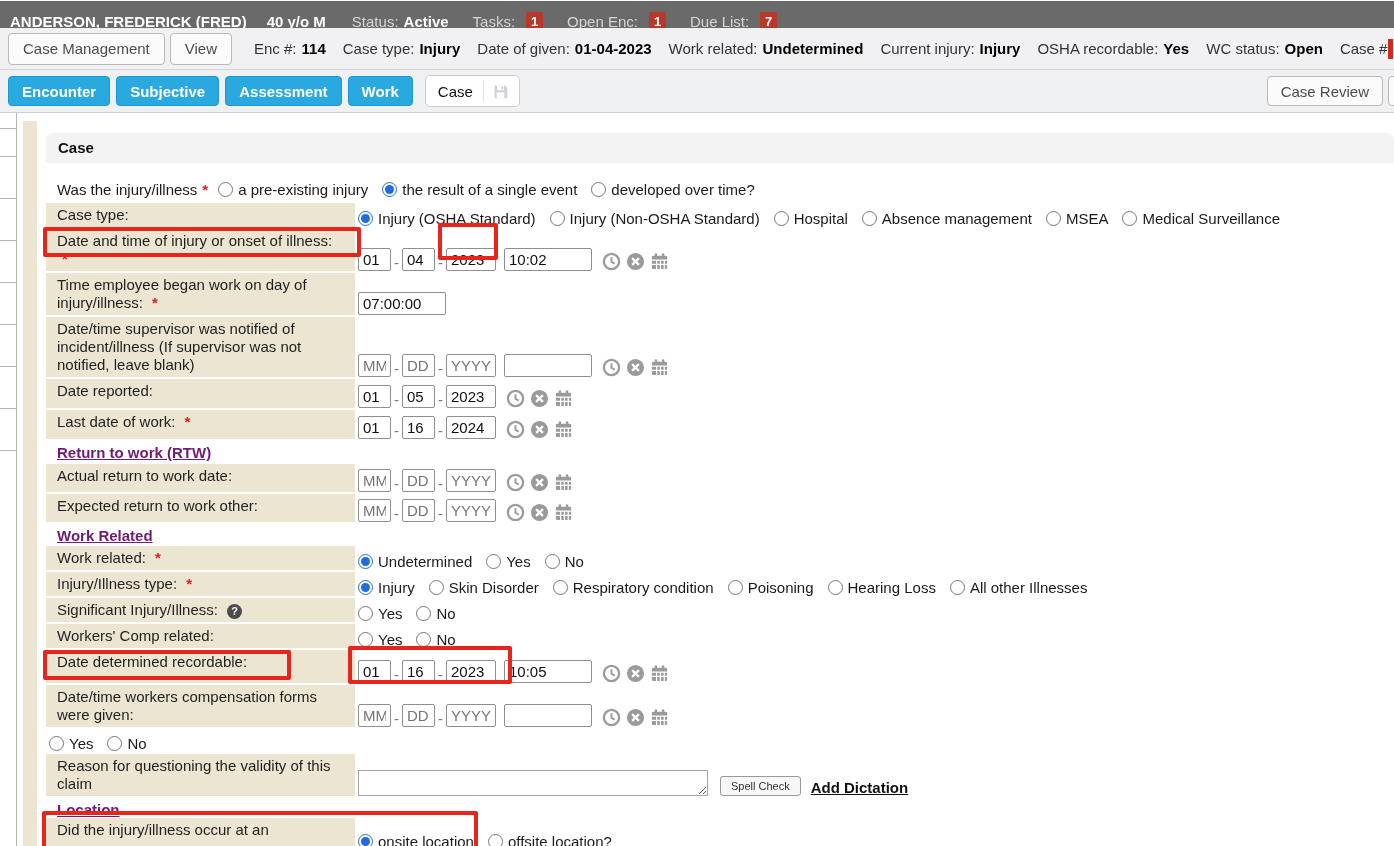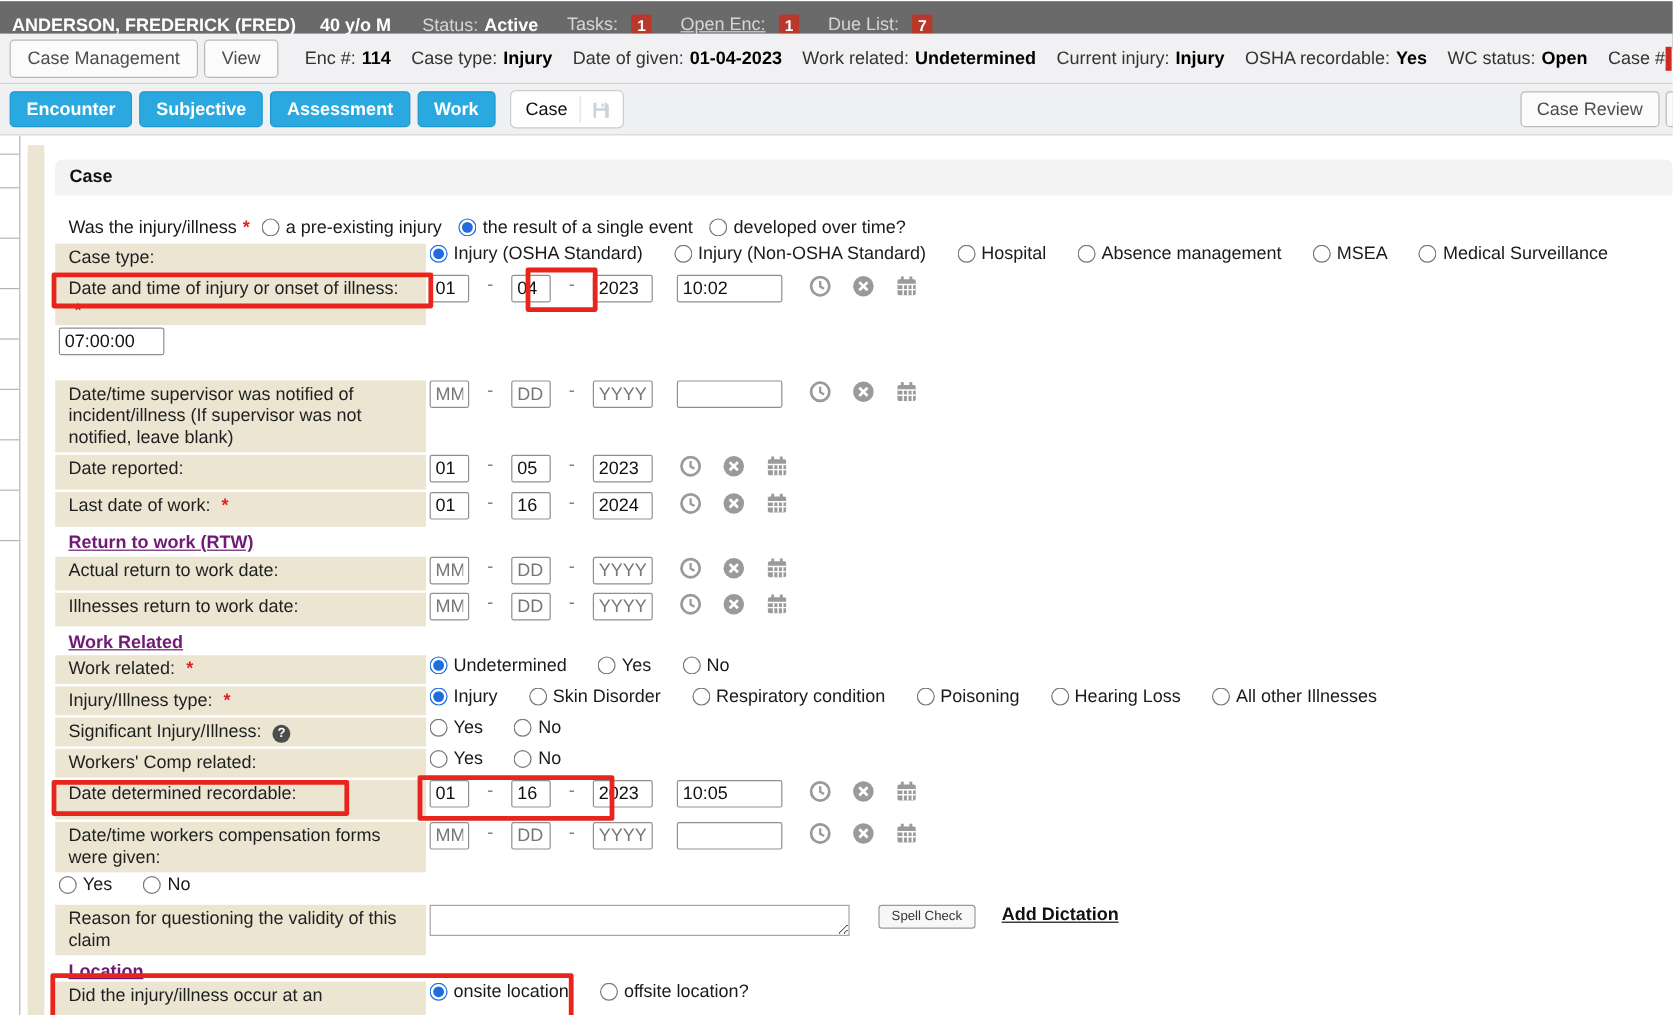--- a/index.html
+++ b/index.html
@@ -8,21 +8,21 @@
     width:1394px; height:846px; overflow:hidden; position:relative;
     font-family:"Liberation Sans", sans-serif; font-size:15px; color:#1a1a1a; background:#fff;
   }
   
   .topbar { position:absolute; top:1px; left:0; width:1394px; height:40px; background:#6a6a6a;
     display:flex; align-items:center; padding:0 10px; white-space:nowrap; }
   .topbar .pname { color:#fff; font-weight:bold; margin-right:20px; }
   .topbar .page  { color:#fff; font-weight:bold; margin-right:26px; }
   .plabel { color:#d6d6d6; margin-right:5px; }
   .pval   { color:#fff; font-weight:bold; }
-  .pgroup { display:flex; align-items:flex-start; margin-right:24px; }
+  .pgroup { display:flex; align-items:flex-end; margin-right:24px; }
   .badge { display:inline-flex; align-items:center; justify-content:center;
     min-width:17px; height:18px; padding:0 3px; margin-left:6px; border-radius:2px;
     background:#b9382c; color:#fff; font-weight:bold; font-size:13px; }
   .ulink { text-decoration:underline; cursor:pointer; }
   
   .casebar { position:absolute; top:28px; left:0; width:1394px; height:42px; background:#f1f1f3;
     border-bottom:1px solid #d5d5d5; display:flex; align-items:center; padding:0 8px; white-space:nowrap; }
   .cbtn { height:32px; padding:0 14px; background:#fbfbfb; border:1px solid #b9b9b9; border-radius:4px;
     color:#4c4c4c; font-size:15px; font-family:inherit; margin-right:5px; cursor:pointer; }
   .cbf { margin-left:17px; }
@@ -47,21 +47,21 @@
   .content { position:absolute; top:113px; left:0; width:1394px; height:733px; overflow:hidden; background:#fff; }
   .railline { position:absolute; left:16px; top:0; bottom:0; width:1px; background:#b5b5b5; }
   .tick { position:absolute; left:0; width:16px; height:1px; background:#b5b5b5; }
   .beigestrip { position:absolute; left:23px; top:8px; bottom:0; width:14px; background:#ebe5d2; }
   .form { position:absolute; left:46px; top:20px; width:1348px; }
   .titleband { background:#f3f3f4; border-radius:6px 6px 0 0; padding:6px 0 7px 12px; font-weight:bold;
     color:#111; margin-bottom:14px; }
   .row { display:flex; align-items:stretch; margin-bottom:2px; position:relative; }
   .lbl { width:309px; flex:0 0 309px; background:#ebe5d2; padding:3px 8px 3px 11px; line-height:18px; color:#1f1f1f; }
   .freeform { padding:3px 0 3px 11px; display:flex; align-items:center; }
-  .fld { flex:1; padding-left:3px; display:flex; align-items:flex-start; flex-wrap:nowrap; white-space:nowrap;gap:12px; }
+  .fld { flex:1; padding-left:3px; display:flex; align-items:flex-end; flex-wrap:nowrap; white-space:nowrap; }
   .req { color:#e02020; font-weight:bold; margin-left:5px; }
   .shdr { font-weight:bold; text-decoration:underline; padding:3px 0 2px 11px; color:#701a75; }
   .opt { display:inline-flex; align-items:center; margin-right:14px; cursor:pointer; }
   .opt input { width:15px; height:15px; margin:0 5px 0 0; accent-color:#1f6be0; cursor:pointer; }
   .opt span { color:#1a1a1a; }
   input[type=text] { font-family:inherit; font-size:15px; color:#111; border:1px solid #8f8f8f;
     border-radius:2px; height:23px; padding:1px 4px; }
   .dmm, .ddd { width:33px; }
   .dyyyy { width:50px; }
   .dtime { width:88px; margin-left:8px; }
@@ -248,20 +248,24 @@
               <rect x="12.5" y="1.5" width="2.5" height="4" fill="#9a9a9a"></rect>
               <path d="M2 8.5h16M7 8.5v9.5M11 8.5v9.5M15 8.5v9.5M2 13h16" stroke="#fff" stroke-width="1.3"></path>
             </svg>
           </span>
       </div>
       <div class="anno" style="left:-3px;top:-2px;width:318px;height:30px"></div>
       <div class="anno" style="left:392px;top:-6px;width:60px;height:37px"></div>
     </div>
 
     <div class="row" style="min-height:42px">
+      <div class="lbl">
+        <span>Time employee began work on day of injury/illness:</span>
+        <span class="req">*</span>
+      </div>
       <div class="fld">
         <input type="text" class="dtime" style="margin-left: 0px;" value="07:00:00">
       </div>
     </div>
 
     <div class="row" style="min-height:55px">
       <div class="lbl"><span>Date/time supervisor was notified of incident/illness (If supervisor was not notified, leave blank)</span></div>
       <div class="fld">
         <input type="text" class="dmm" placeholder="MM" style="">
         <span class="dash">-</span>
@@ -384,21 +388,21 @@
               <rect x="2" y="4" width="16" height="14" rx="1.5" fill="#9a9a9a"></rect>
               <rect x="5" y="1.5" width="2.5" height="4" fill="#9a9a9a"></rect>
               <rect x="12.5" y="1.5" width="2.5" height="4" fill="#9a9a9a"></rect>
               <path d="M2 8.5h16M7 8.5v9.5M11 8.5v9.5M15 8.5v9.5M2 13h16" stroke="#fff" stroke-width="1.3"></path>
             </svg>
           </span>
       </div>
     </div>
 
     <div class="row" style="min-height:28px">
-      <div class="lbl"><span>Illnesses return to work date:</span></div>
+      <div class="lbl"><span>Expected return to work other:</span></div>
       <div class="fld">
         <input type="text" class="dmm" placeholder="MM" style="">
         <span class="dash">-</span>
         <input type="text" class="ddd" placeholder="DD" style="">
         <span class="dash">-</span>
         <input type="text" class="dyyyy" placeholder="YYYY" style="">
         <span class="icon first">
             <svg width="19" height="19" viewBox="0 0 20 20">
               <circle cx="10" cy="10" r="8" fill="none" stroke="#9a9a9a" stroke-width="2.4"></circle>
               <path d="M10 5.5v4.8l3.4 2" fill="none" stroke="#9a9a9a" stroke-width="2"></path>

